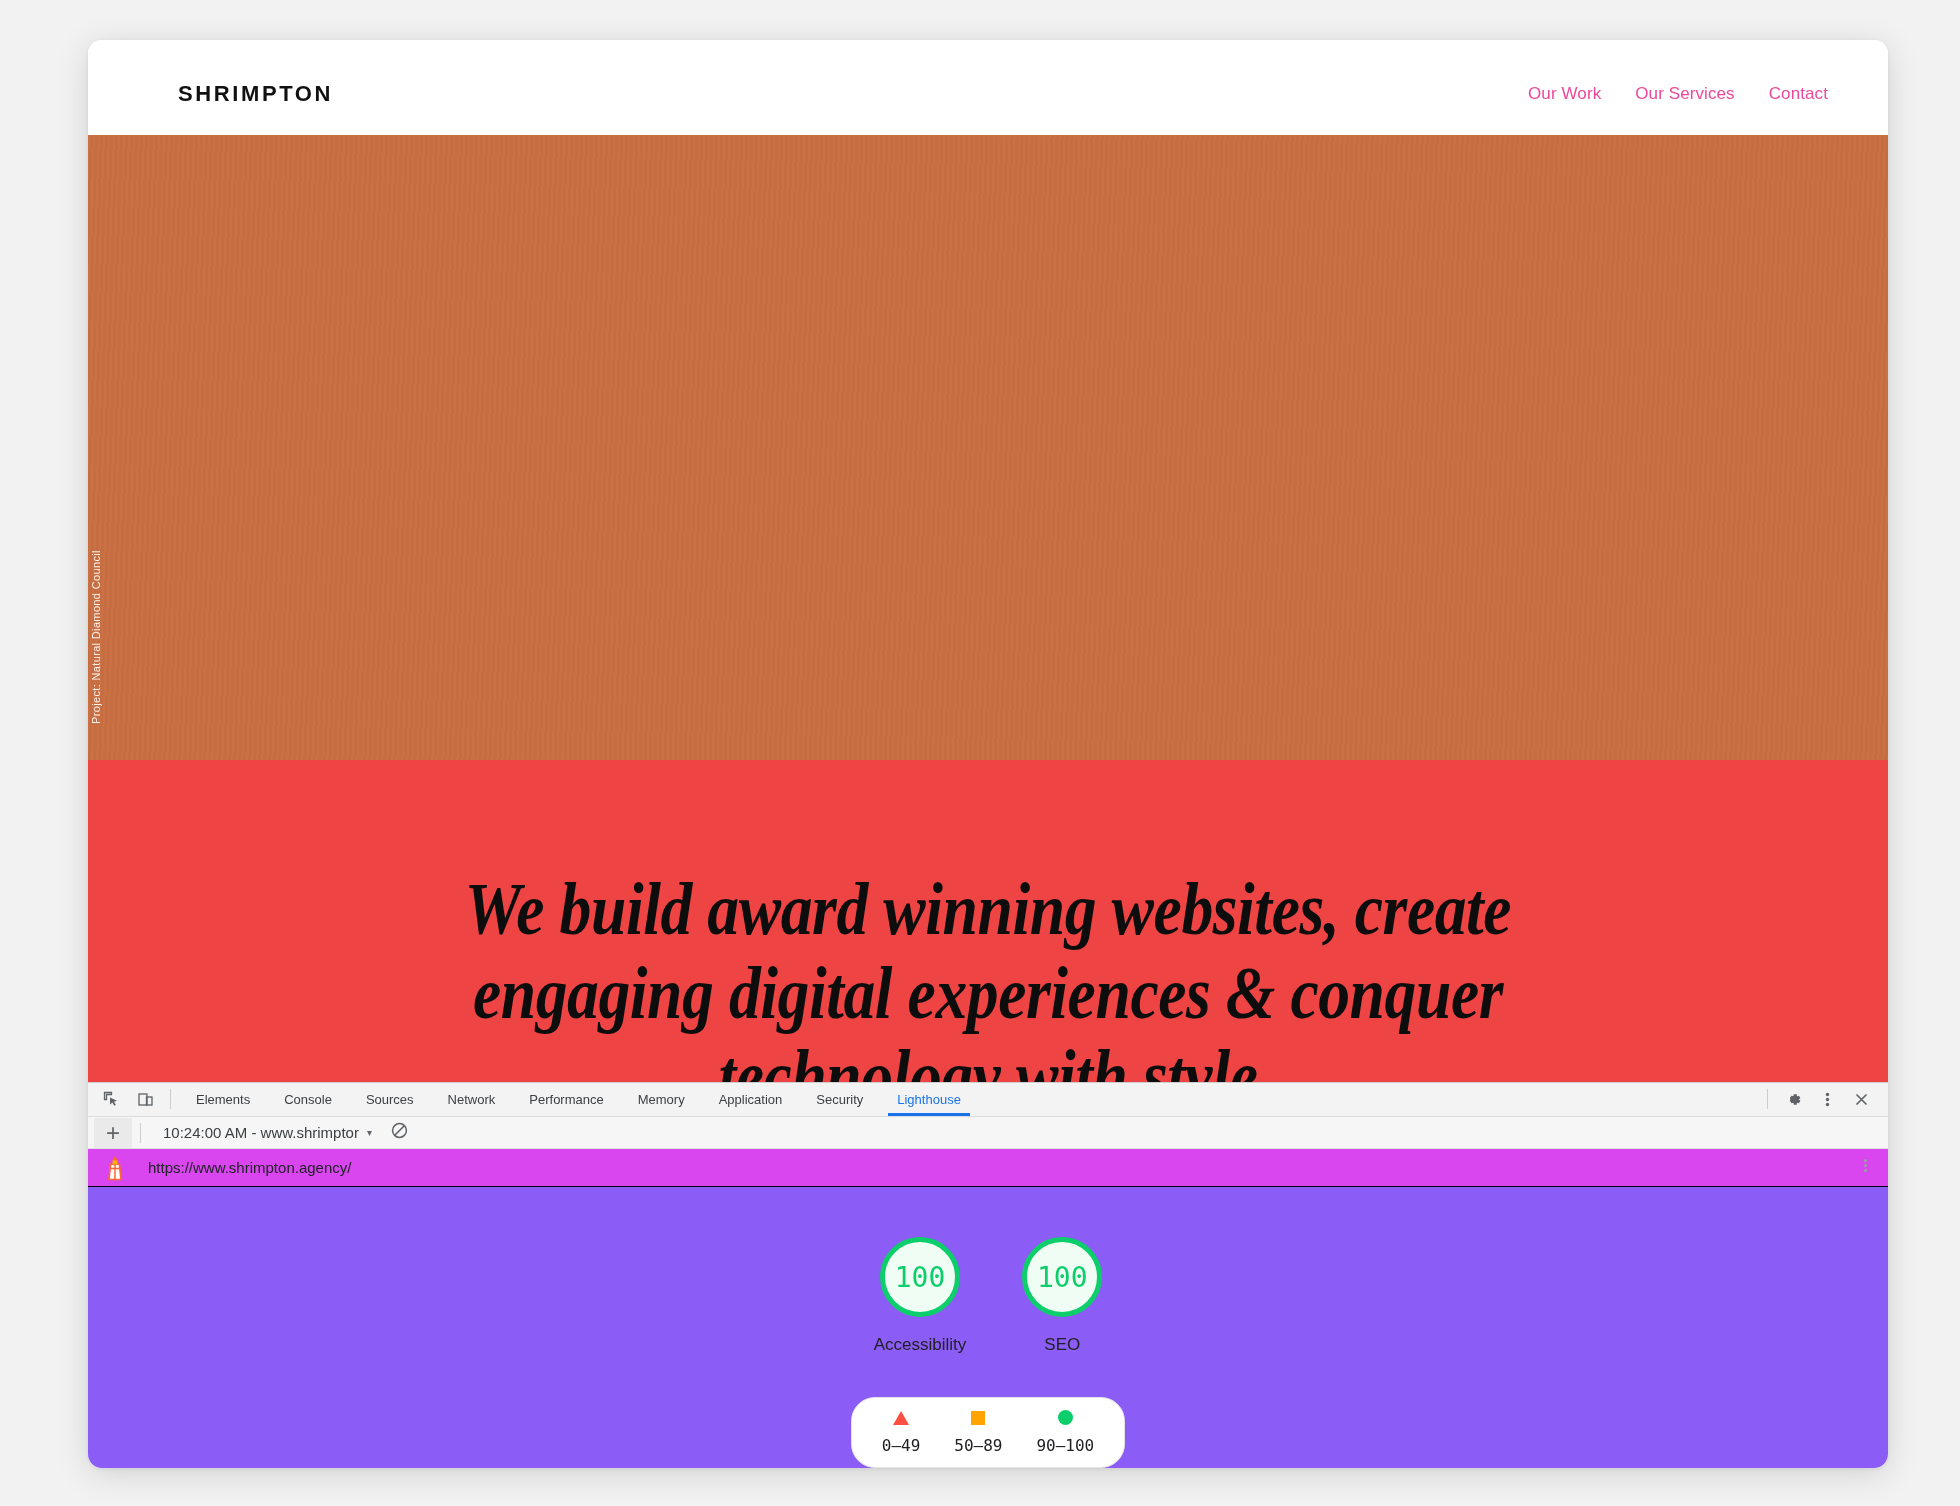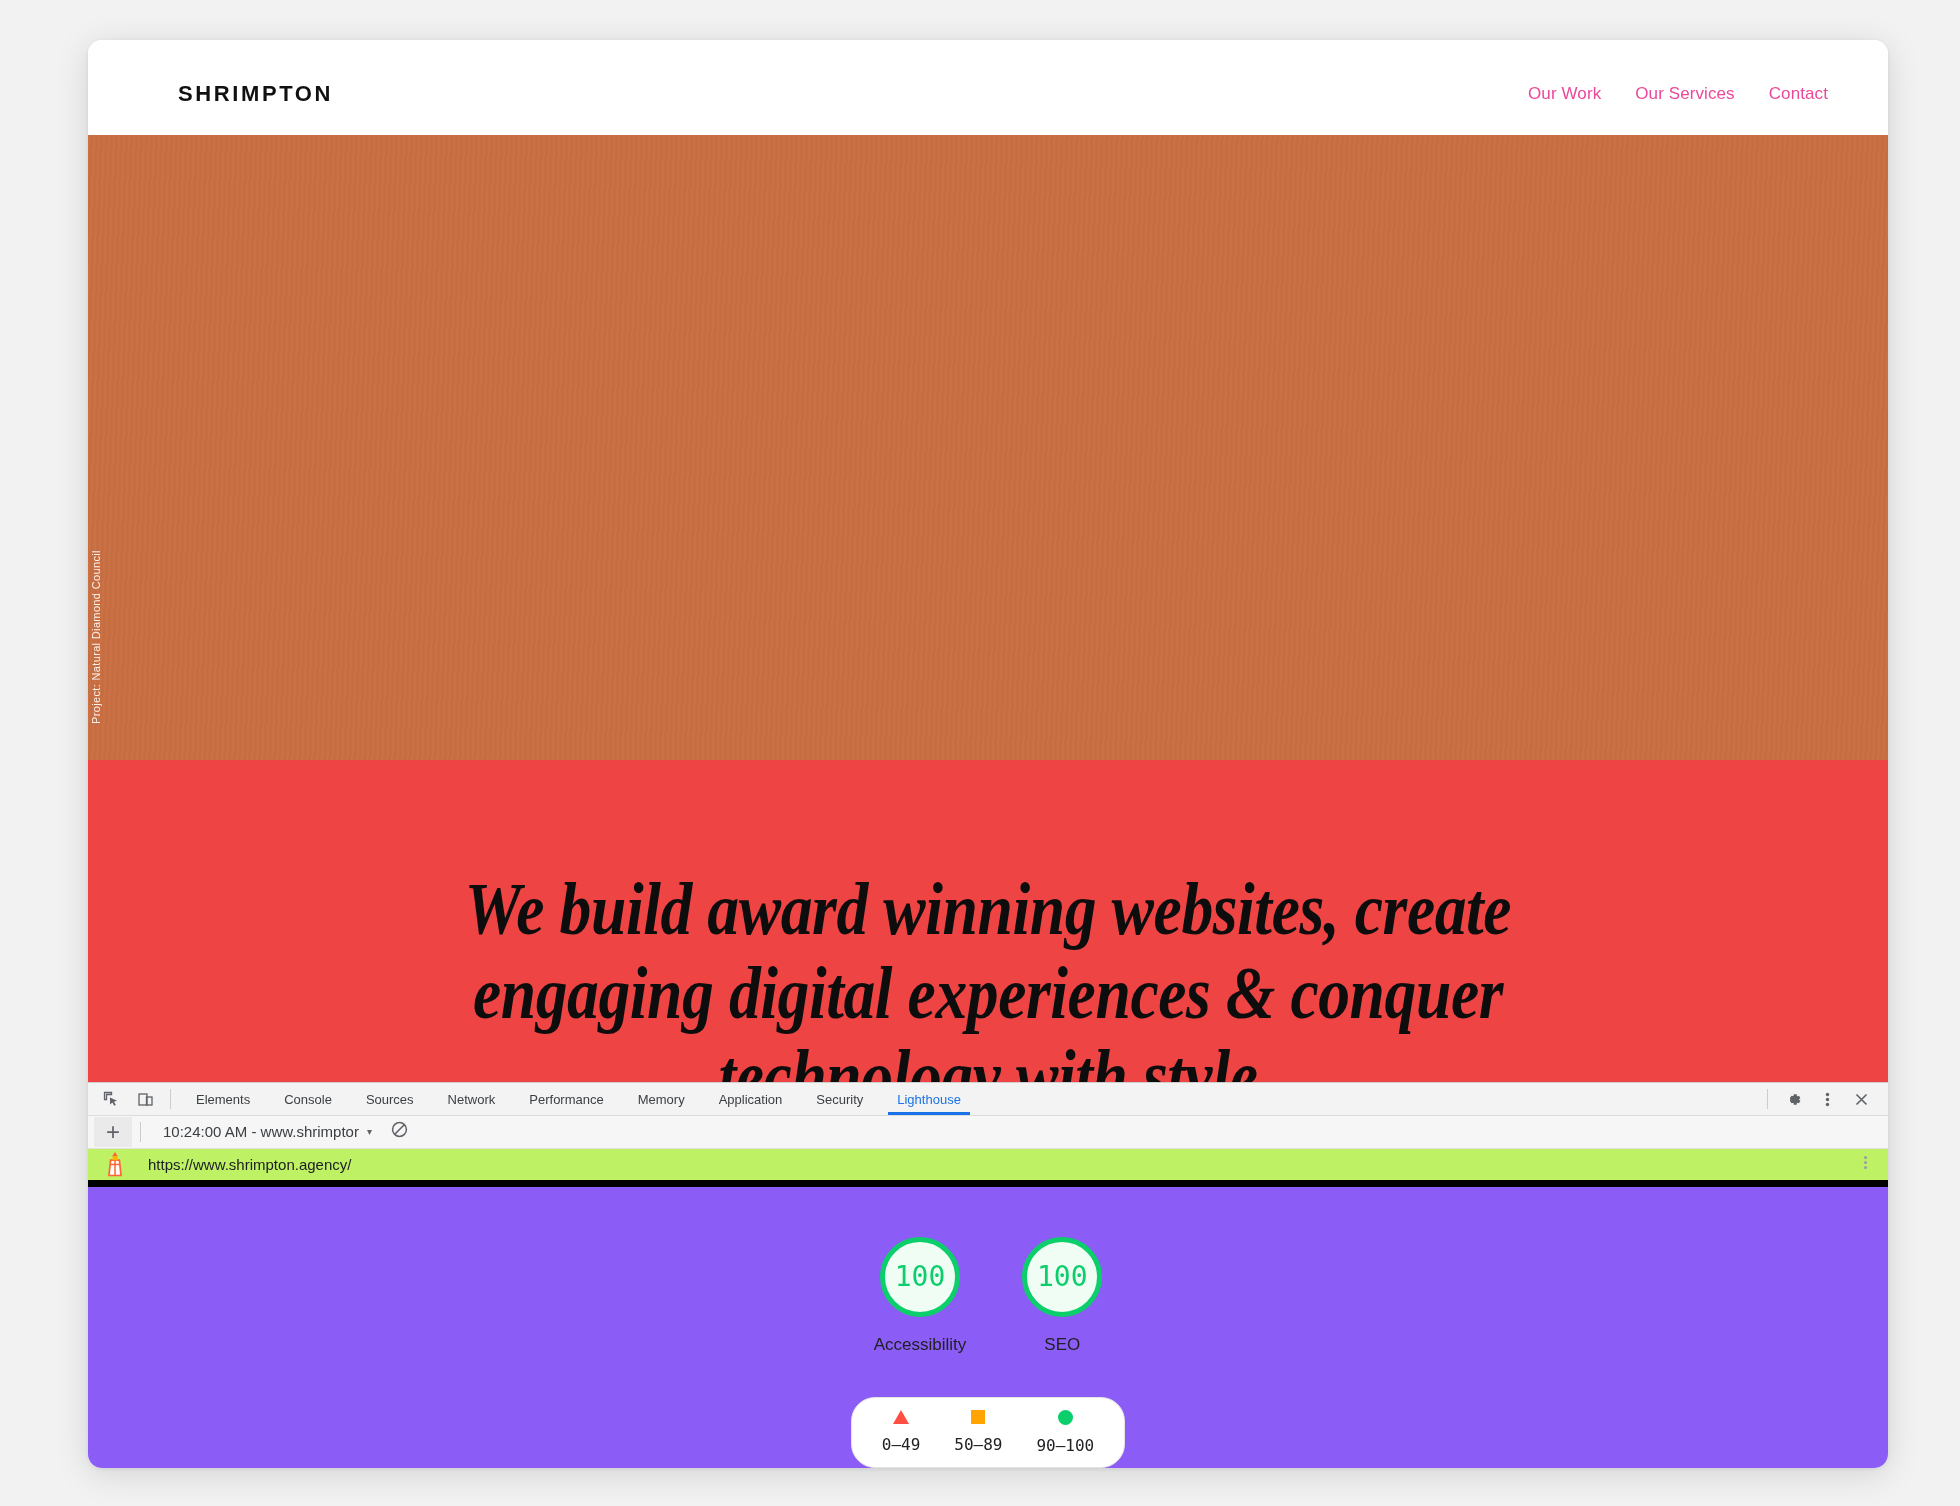--- a/index.html
+++ b/index.html
@@ -190,22 +190,22 @@
     max-width:260px;
     white-space:nowrap;
     overflow:hidden;
   }
   .caret { font-size:10px; color:#5f6368; }
   .ban-icon { margin-left:18px; cursor:pointer; }
 
   
   .dt-urlbar {
     height:48px;
-    background:#bef264;
-    border-bottom:7px solid #000000;
+    background:#d946ef;
+    border-bottom:1px solid #000000;
     display:flex;
     align-items:center;
     padding:0 14px 0 16px;
   }
   .lh-logo { width:22px; height:26px; flex:0 0 auto; }
   .url-text {
     font-size:15px;
     color:#202124;
     margin-left:22px;
   }

